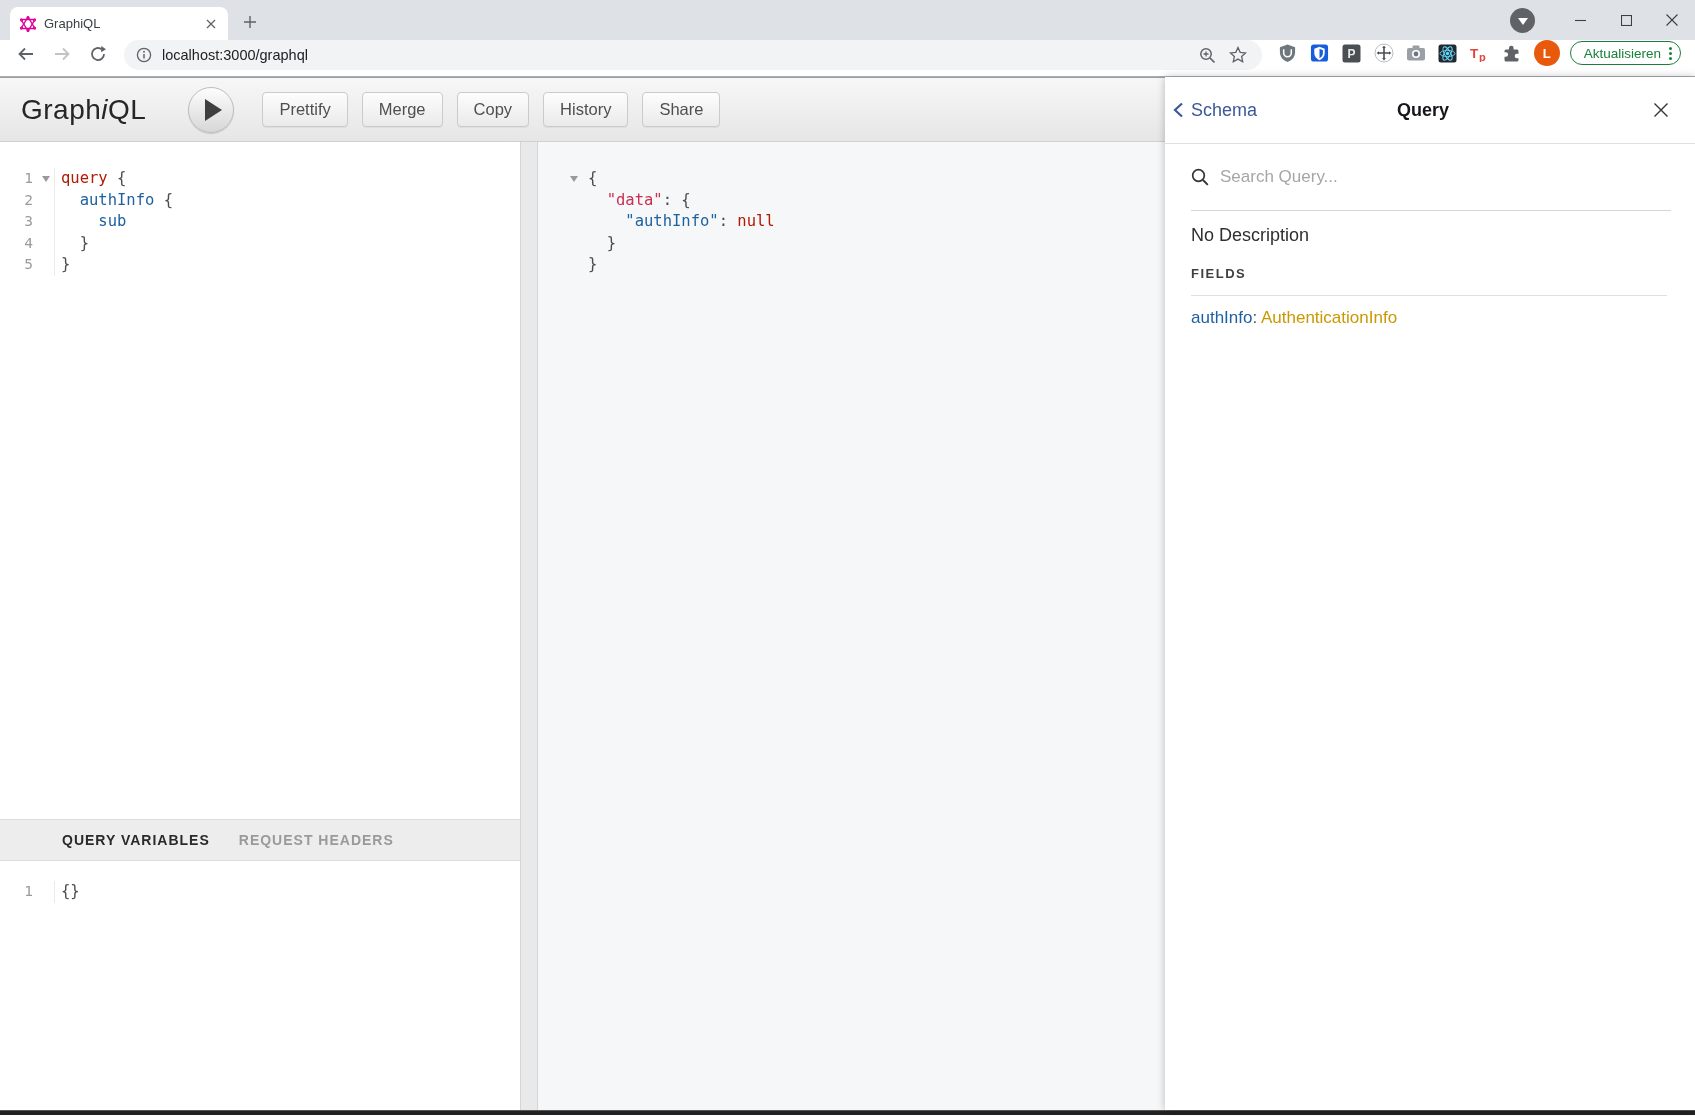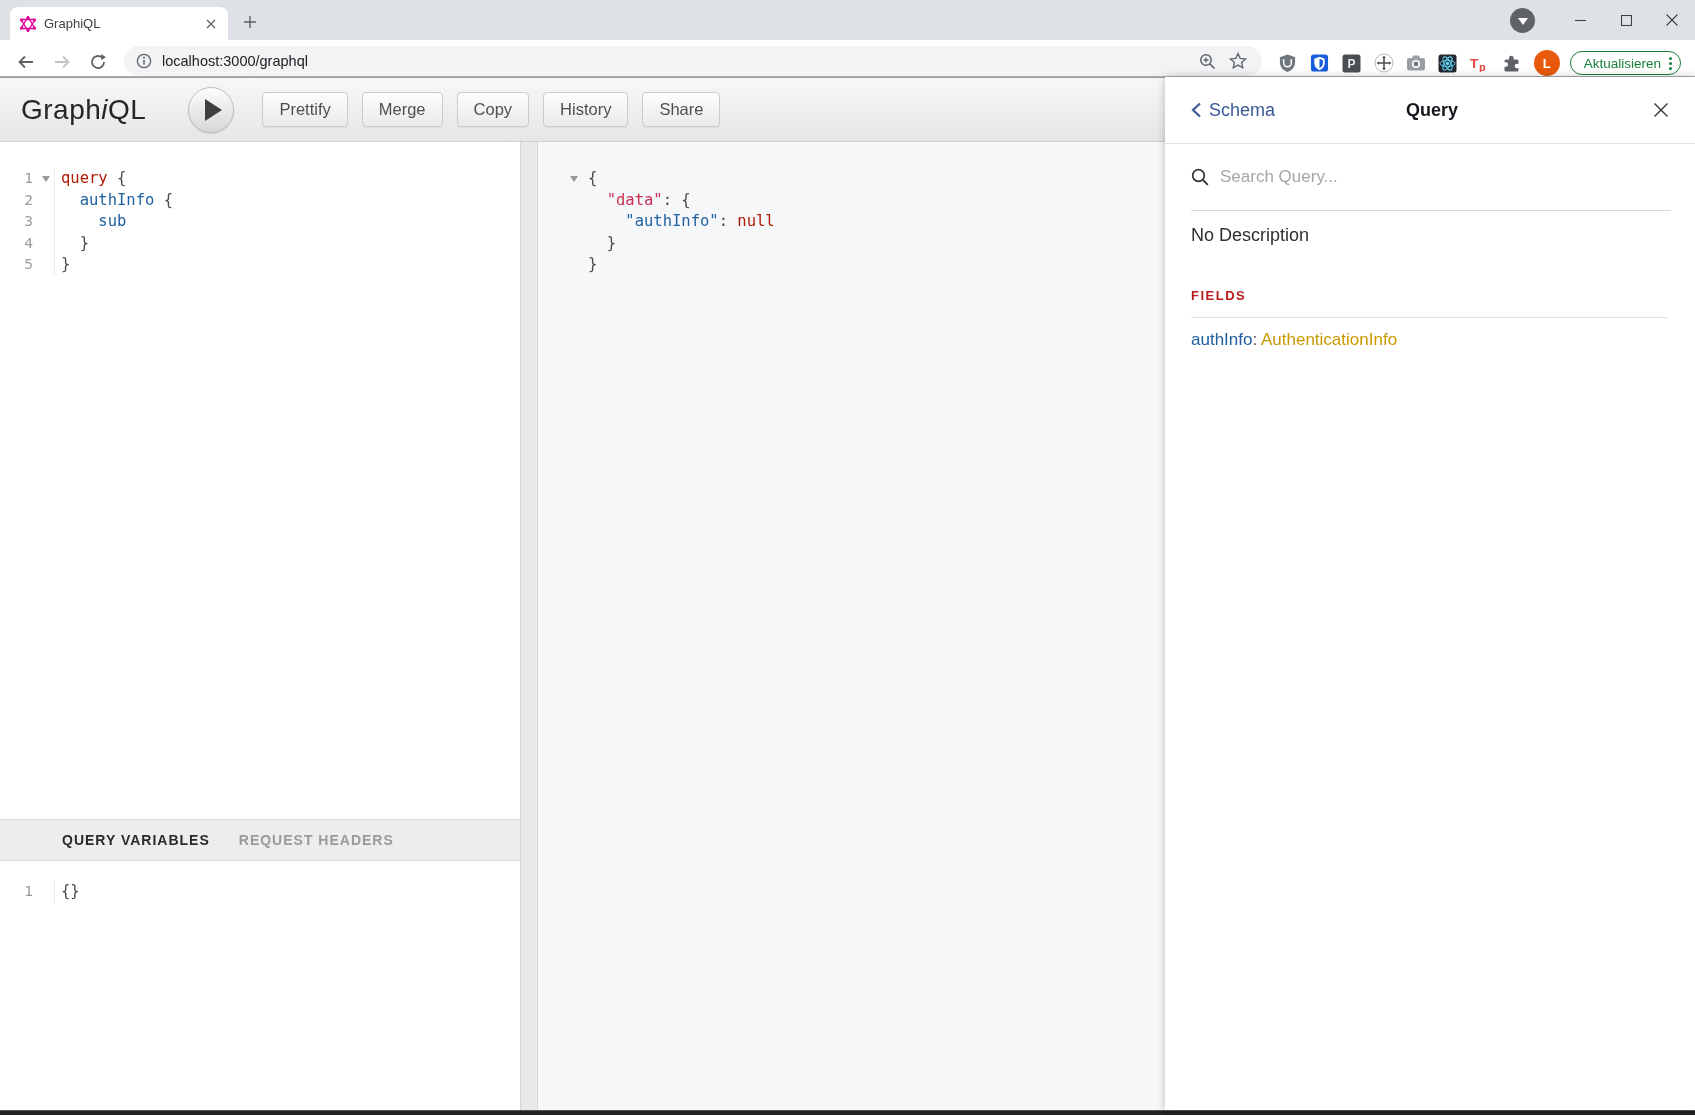--- a/index.html
+++ b/index.html
@@ -12,21 +12,21 @@
          display:flex; align-items:center; padding:0 8px 0 10px; }
   .tab-title { flex:1; font-size:13px; color:#3c4043; margin-left:8px; white-space:nowrap; overflow:hidden; }
   .tab-close { width:18px; height:18px; display:flex; align-items:center; justify-content:center; border-radius:50%; cursor:pointer; }
   .newtab-btn { width:28px; height:28px; margin:0 0 4px 8px; display:flex; align-items:center; justify-content:center; border-radius:50%; cursor:pointer; }
   .titlebar-right { position:absolute; right:0; top:0; height:40px; display:flex; align-items:center; }
   .chrome-badge { width:25px; height:25px; border-radius:50%; background:#5f6368; display:flex; align-items:center; justify-content:center; margin-right:22px; cursor:pointer; }
   .chrome-badge .dn { width:0; height:0; border-left:5px solid transparent; border-right:5px solid transparent; border-top:7px solid #fff; margin-top:2px; }
   .win-btn { width:46px; height:40px; display:flex; align-items:center; justify-content:center; cursor:pointer; }
 
   
-  .navbar { height:37px; background:#fff; display:flex; align-items:flex-end; border-bottom:1px solid #a9adb2; padding:0 8px; }
+  .navbar { height:37px; background:#fff; display:flex; align-items:flex-start; border-bottom:1px solid #a9adb2; padding:0 8px; }
   .nav-ic { width:28px; height:28px; display:flex; align-items:center; justify-content:center; margin:0 4px; border-radius:50%; cursor:pointer; flex:none; }
   .omnibox { flex:1; height:30px; background:#f1f3f4; border-radius:15px; display:flex; align-items:center; padding:0 10px 0 12px; margin:0 10px 0 8px; cursor:text; }
   .omnibox .url { flex:1; font-size:14.5px; color:#202124; margin-left:10px; }
   .ext-row { display:flex; align-items:center; flex:none; }
   .ext-ic { width:26px; height:26px; display:flex; align-items:center; justify-content:center; margin:0 3px; cursor:pointer; }
   .avatar { width:26px; height:26px; border-radius:50%; background:#e8590c; color:#fff; font-size:13px; font-weight:bold;
             display:flex; align-items:center; justify-content:center; margin:0 6px; cursor:pointer; }
   .update-pill { height:24px; border:1px solid #188038; border-radius:14px; background:#fff; color:#188038;
                  font-size:13.5px; display:flex; align-items:center; padding:0 8px 0 13px; margin:0 6px 0 4px; cursor:pointer;
                  font-family:"Liberation Sans", sans-serif; }
@@ -71,32 +71,32 @@
   .tok-def { color:#CB2E52; }
   .tok-atom { color:#B11A04; }
 
   
   .var-tabs { height:42px; flex:none; background:#ededed; border-top:1px solid #dedede; border-bottom:1px solid #dedede;
               display:flex; align-items:center; padding-left:62px; gap:29px; }
   .vtab { font-size:14px; font-weight:bold; letter-spacing:1px; color:#9a9a9a; cursor:pointer; white-space:nowrap; }
   .vtab.active { color:#2a2a2a; }
 
   
-  .doc-header { height:67px; flex:none; border-bottom:1px solid #e0e0e0; display:flex; align-items:center; padding:0 22px 0 26px; }
+  .doc-header { height:67px; flex:none; border-bottom:1px solid #e0e0e0; display:flex; align-items:center; padding:0 22px 0 8px; }
   .doc-back { display:flex; align-items:center; gap:7px; color:#3B5998; font-size:18px; cursor:pointer; flex:1; }
   .doc-title { font-size:18px; font-weight:bold; color:#15171c; text-align:center; flex:1; }
   .doc-close-wrap { flex:1; display:flex; justify-content:flex-end; }
   .doc-close { cursor:pointer; display:flex; align-items:center; justify-content:center; width:24px; height:24px; }
   .doc-search { height:67px; flex:none; display:flex; align-items:center; margin:0 24px 0 26px; border-bottom:1px solid #d6d6d6; }
   .doc-search input { border:none; outline:none; flex:1; font-size:17px; color:#333; margin-left:11px; background:transparent;
                       font-family:"Liberation Sans", sans-serif; }
   .doc-search input::placeholder { color:#a6a6a6; }
   .doc-content { padding:14px 28px 0 26px; }
   .no-desc { font-size:18px; color:#2f2f2f; }
-  .fields-label { margin-top:42px; font-size:13px; font-weight:bold; letter-spacing:1.5px; color:#b91c1c; }
+  .fields-label { margin-top:20px; font-size:13px; font-weight:bold; letter-spacing:1.5px; color:#404040; }
   .fields-hr { border:none; border-top:1px solid #e0e0e0; margin-top:14px; }
   .field-row { margin-top:12px; font-size:17px; }
   .field-name { color:#1F61A0; cursor:pointer; }
   .field-colon { color:#555; }
   .type-name { color:#CA9800; cursor:pointer; }
   .field-desc { margin-top:21px; font-size:17px; color:#8d8d8d; padding-left:7px; }
 
   .bottom-strip { height:5px; background:#222; border-top:1px solid #555; }
 </style>
 </head>

